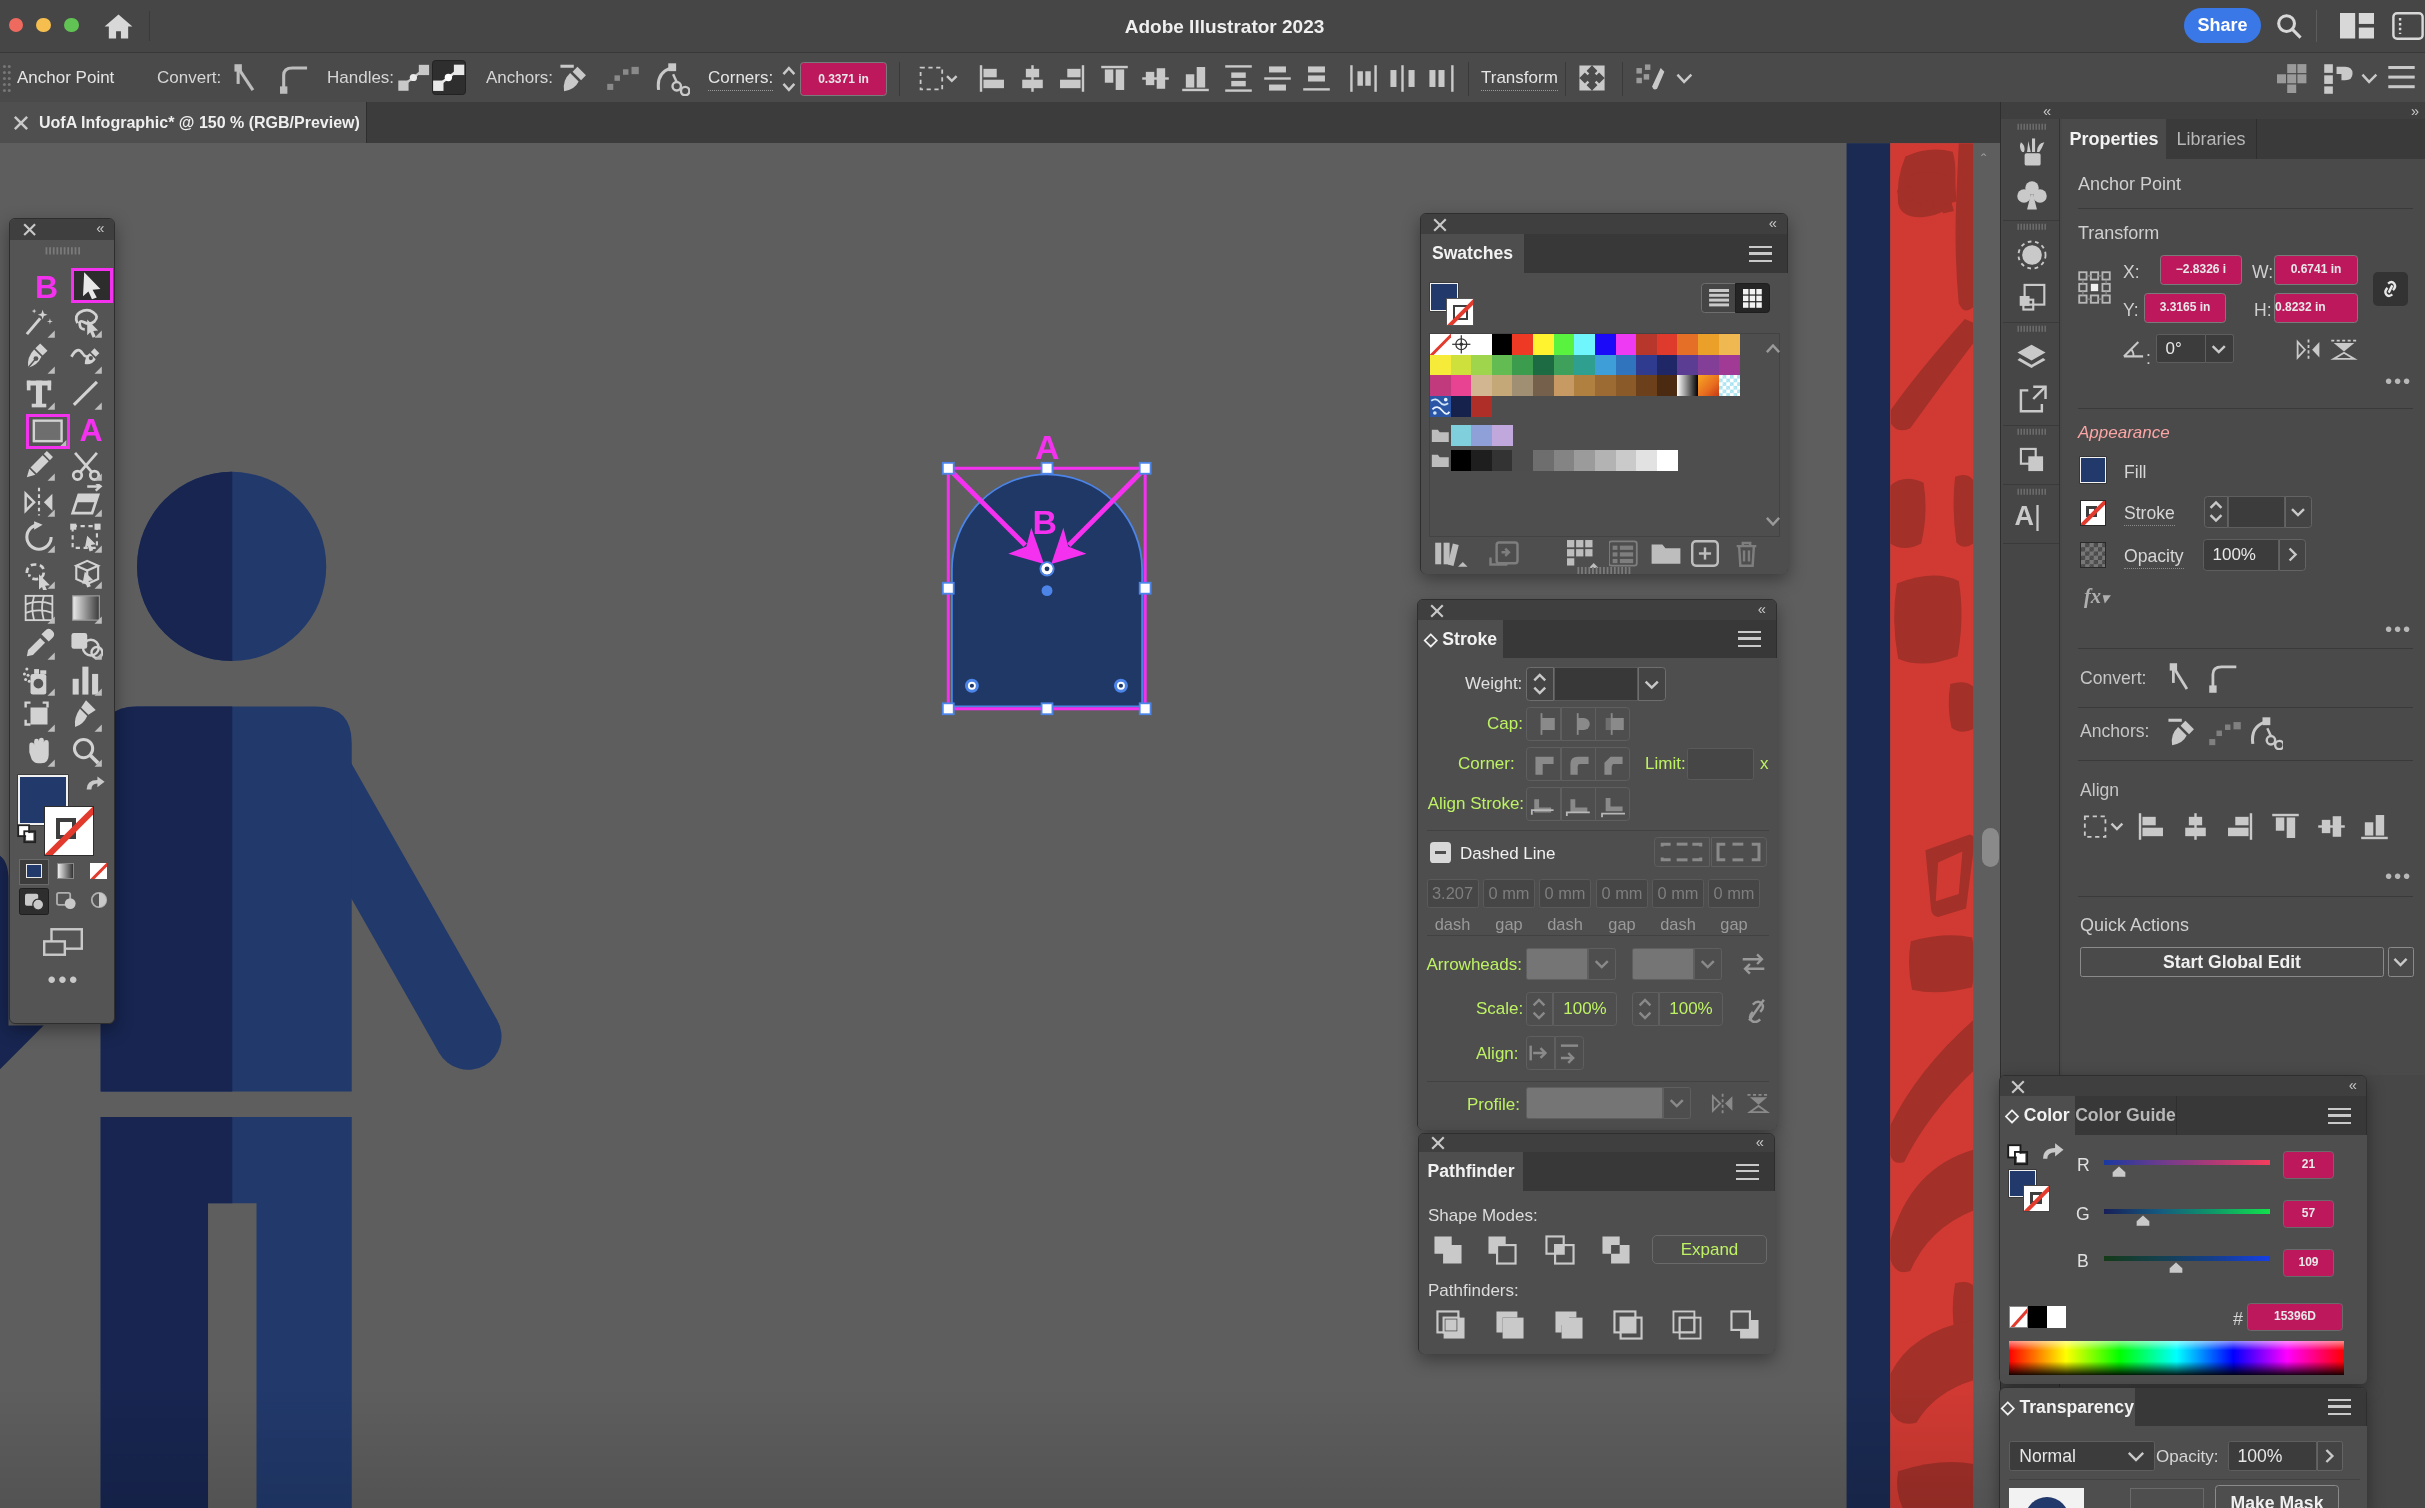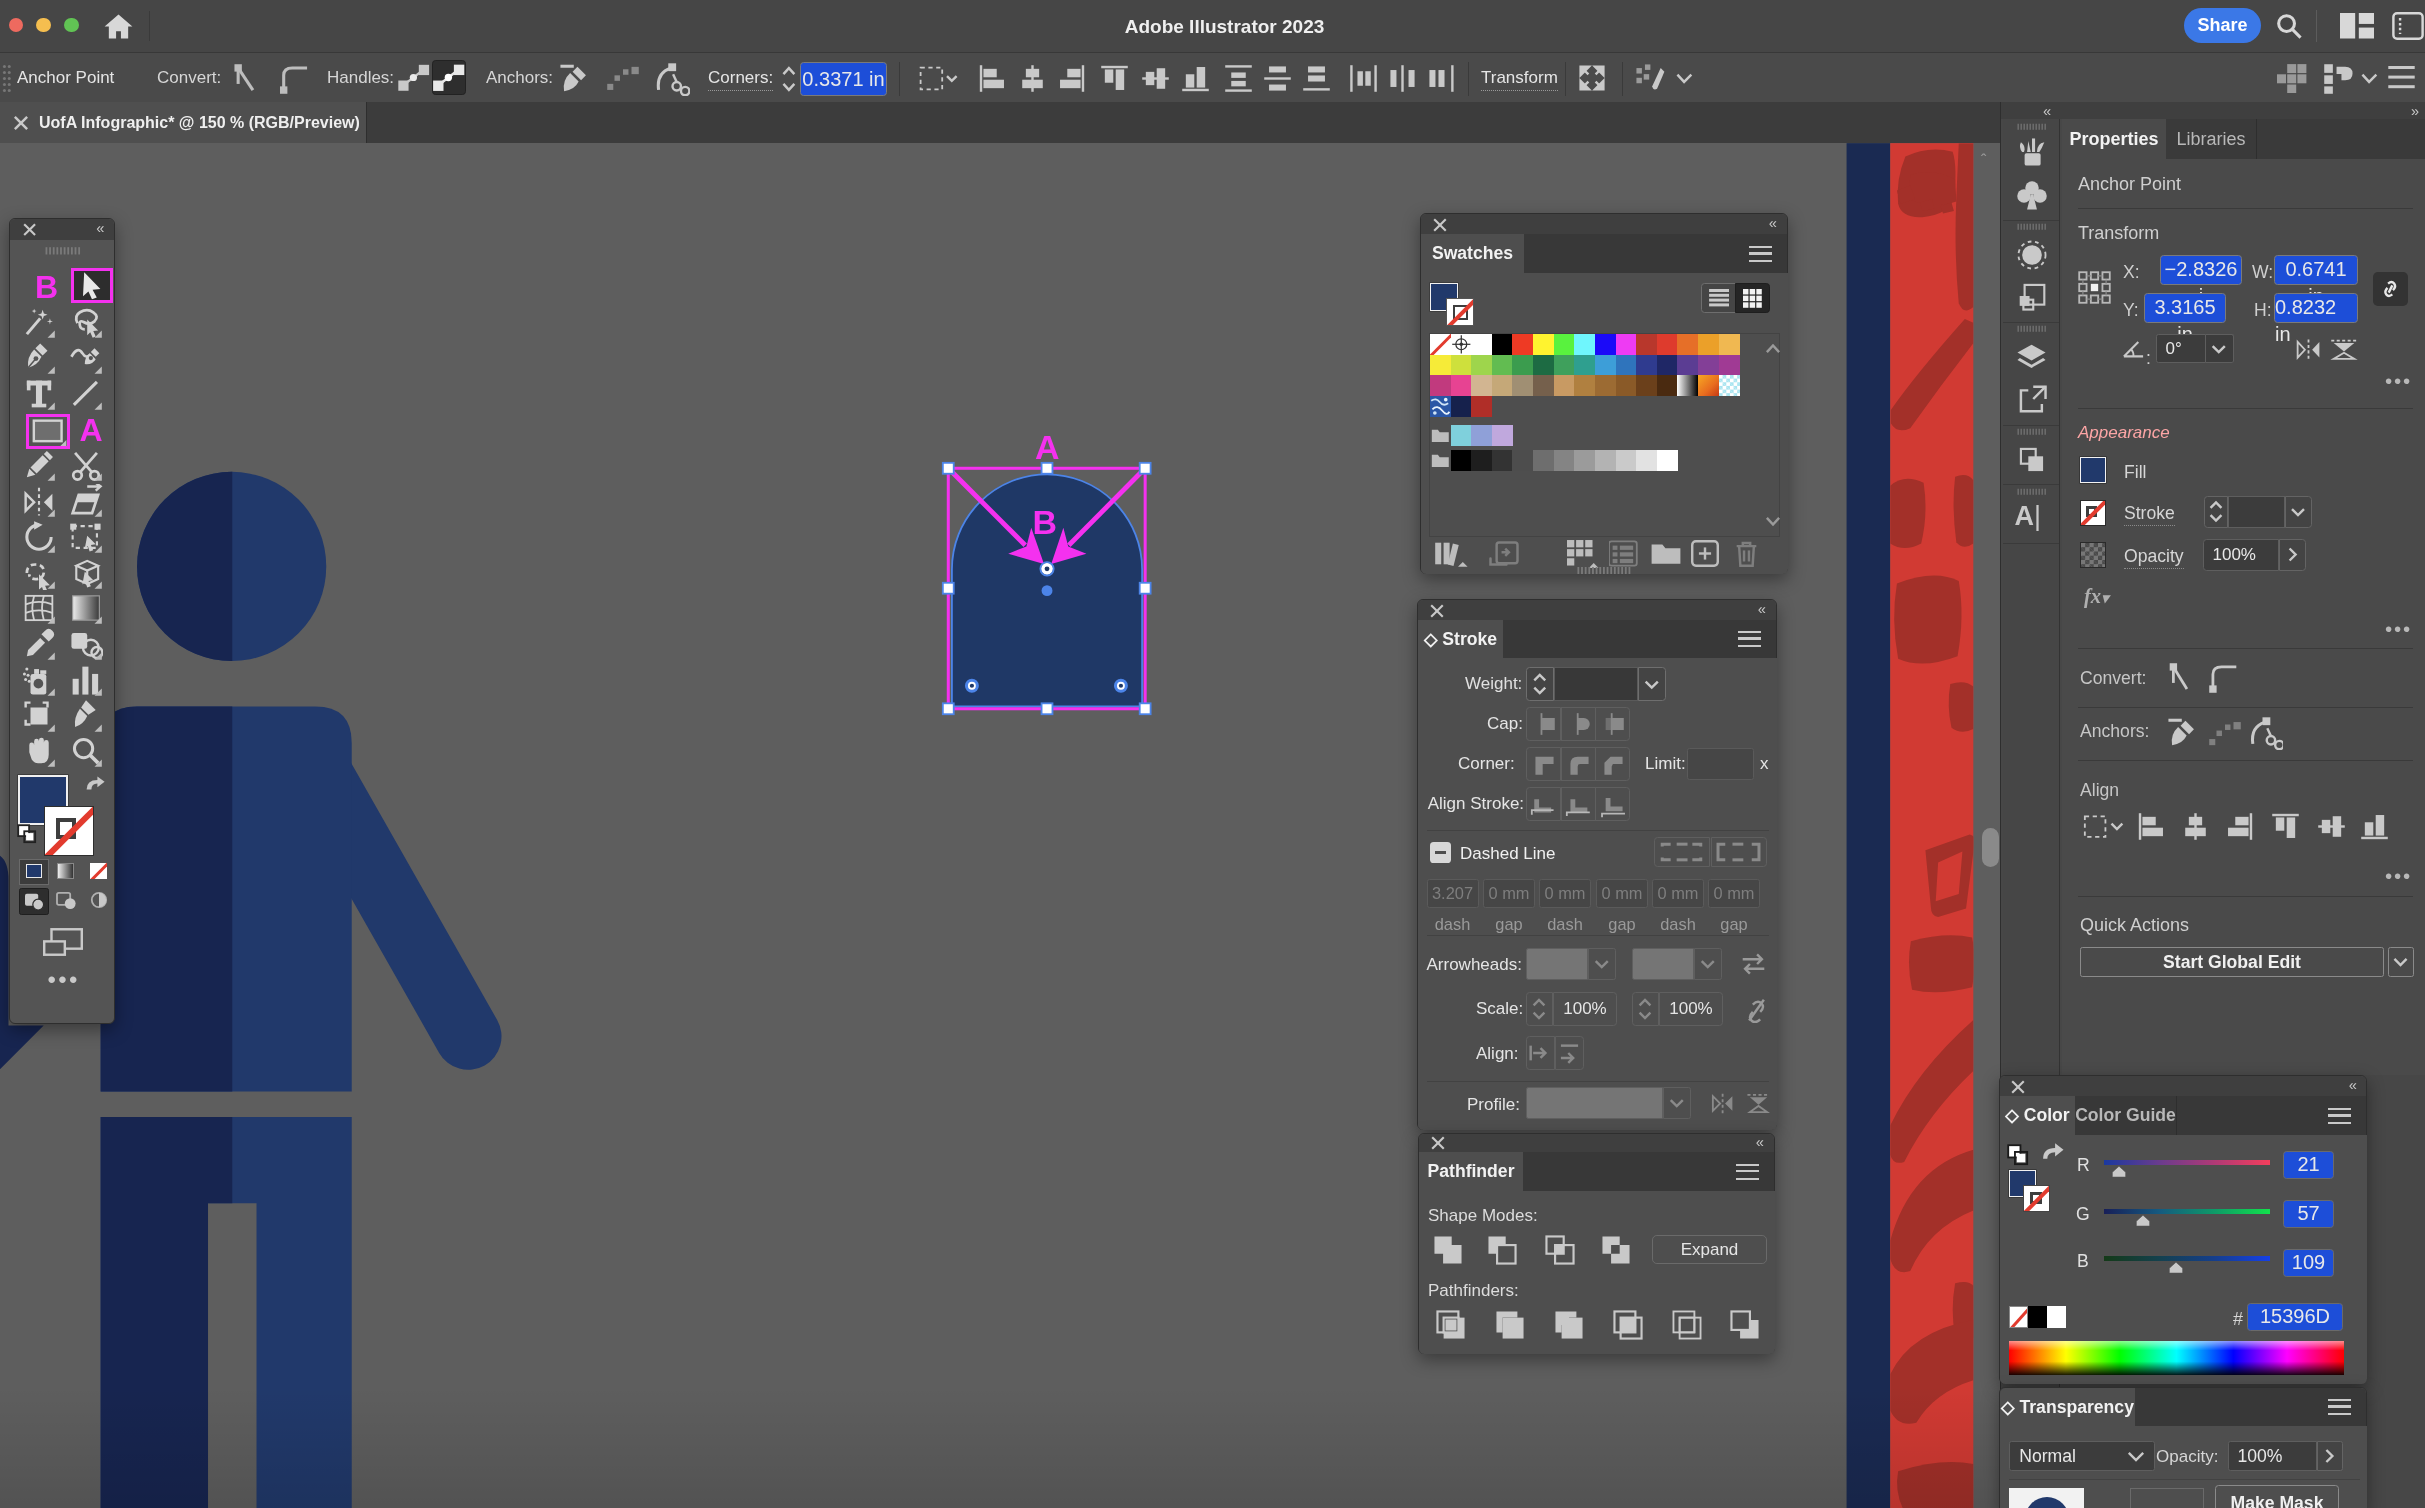--- a/index.html
+++ b/index.html
@@ -1,32 +1,32 @@
 <!DOCTYPE html>
 <html style="font-size:9.7px"><head>
 <meta charset="utf-8">
 <style>
 * { margin:0; padding:0; box-sizing:border-box; }
 html,body { width:2426px; height:1509px; overflow:hidden; background:#5E5E5E;
   font-family:"Liberation Sans", sans-serif; }
 .abs { position:absolute; }
 .txt { color:#D6D6D6; font-size:17px; white-space:nowrap; }
-.dim { color:#e5e5e5; }
+.dim { color:#bef264; }
 .panel { position:absolute; background:#4E4E4E; border-radius:6px;
   box-shadow:0 6px 17px rgba(0,0,0,0.38); border:0.6px solid #2E2E2E; }
 .phead { position:absolute; left:0; top:0; right:0; height:20px; background:#3F3F3F;
   border-radius:5.5px 5.5px 0 0; }
 .ptabrow { position:absolute; left:0; right:0; background:#383838; }
 .ptab { position:absolute; background:#4E4E4E; color:#F2F2F2; font-weight:bold;
   font-size:17.6px; }
 .ham { position:absolute; width:23px; height:16px; border-top:2.4px solid #C9C9C9;
   border-bottom:2.4px solid #C9C9C9; }
 .ham:after { content:""; position:absolute; left:0; right:0; top:4.2px; height:2.4px; background:#C9C9C9; }
-.inp { position:absolute; background:#1d4ed8; border:1.2px solid #7A7A7A; border-radius:3.6px;
-  color:#E8E8E8; font-size:20px; }
+.inp { position:absolute; background:#be185d; border:1.2px solid #7A7A7A; border-radius:3.6px;
+  color:#E8E8E8; font-size:12px;font-weight:bold; }
 .vline { position:absolute; width:1.2px; background:#3A3A3A; }
 .chev { stroke:#C9C9C9; stroke-width:4; fill:none; }
 </style>
 </head>
 <body>
 
 <div class="abs" id="artwork" style="left:0;top:143px;width:2000px;height:1366px;overflow:hidden;">
   <svg width="2000" height="1366" style="position:absolute;left:0;top:0;" viewBox="0 0 3298 2252">
 
     <clipPath id="leftHalf">

